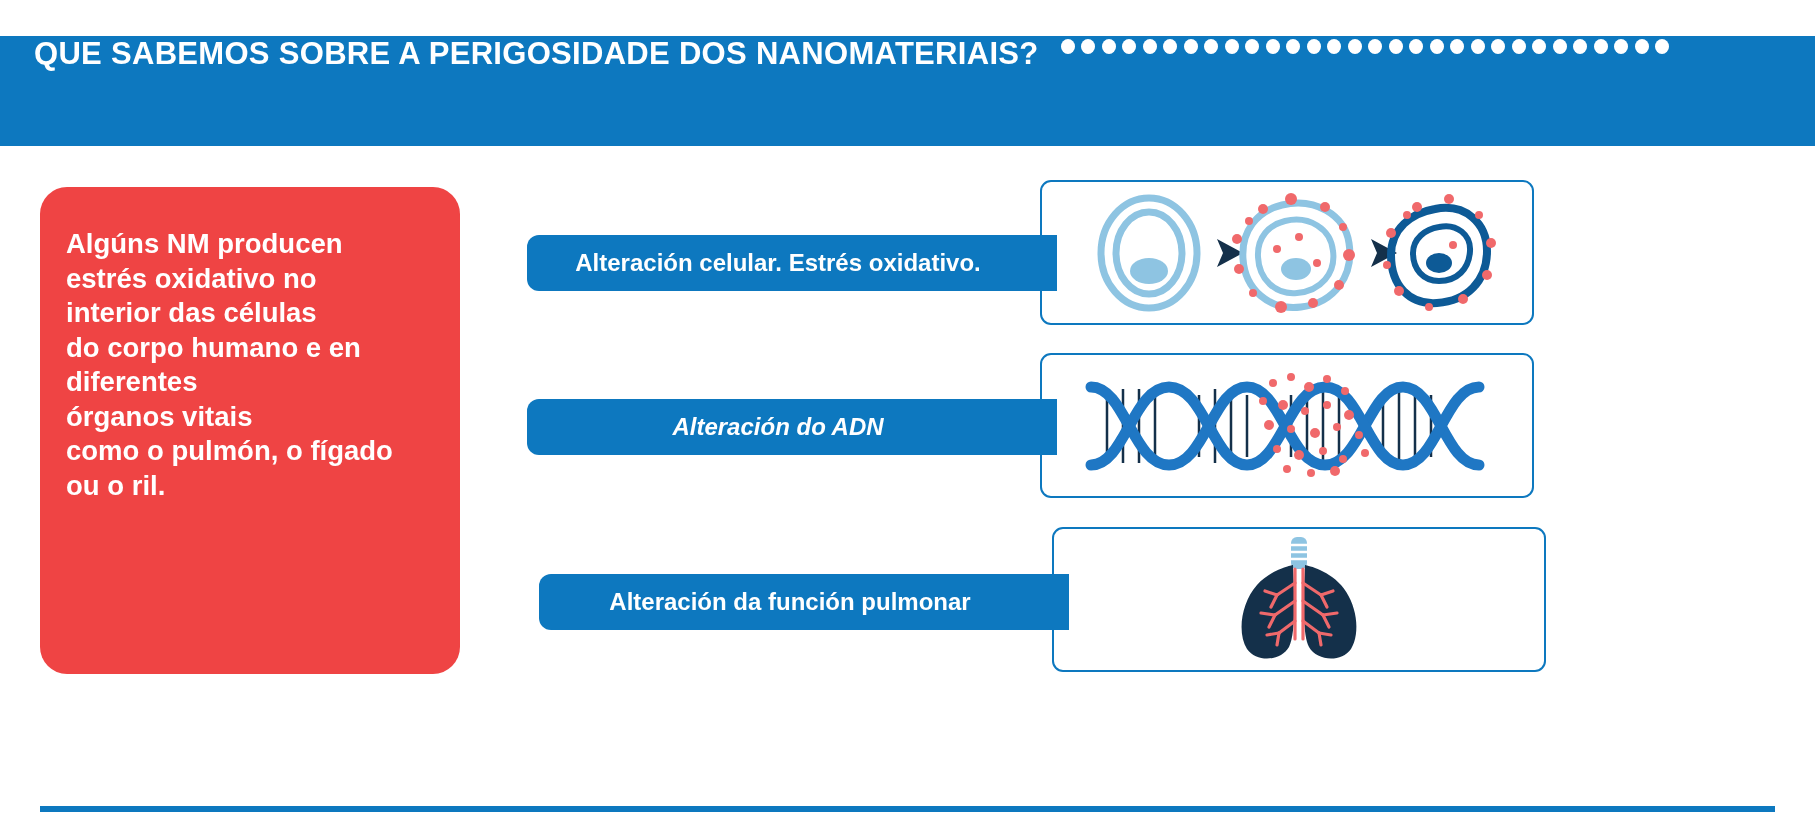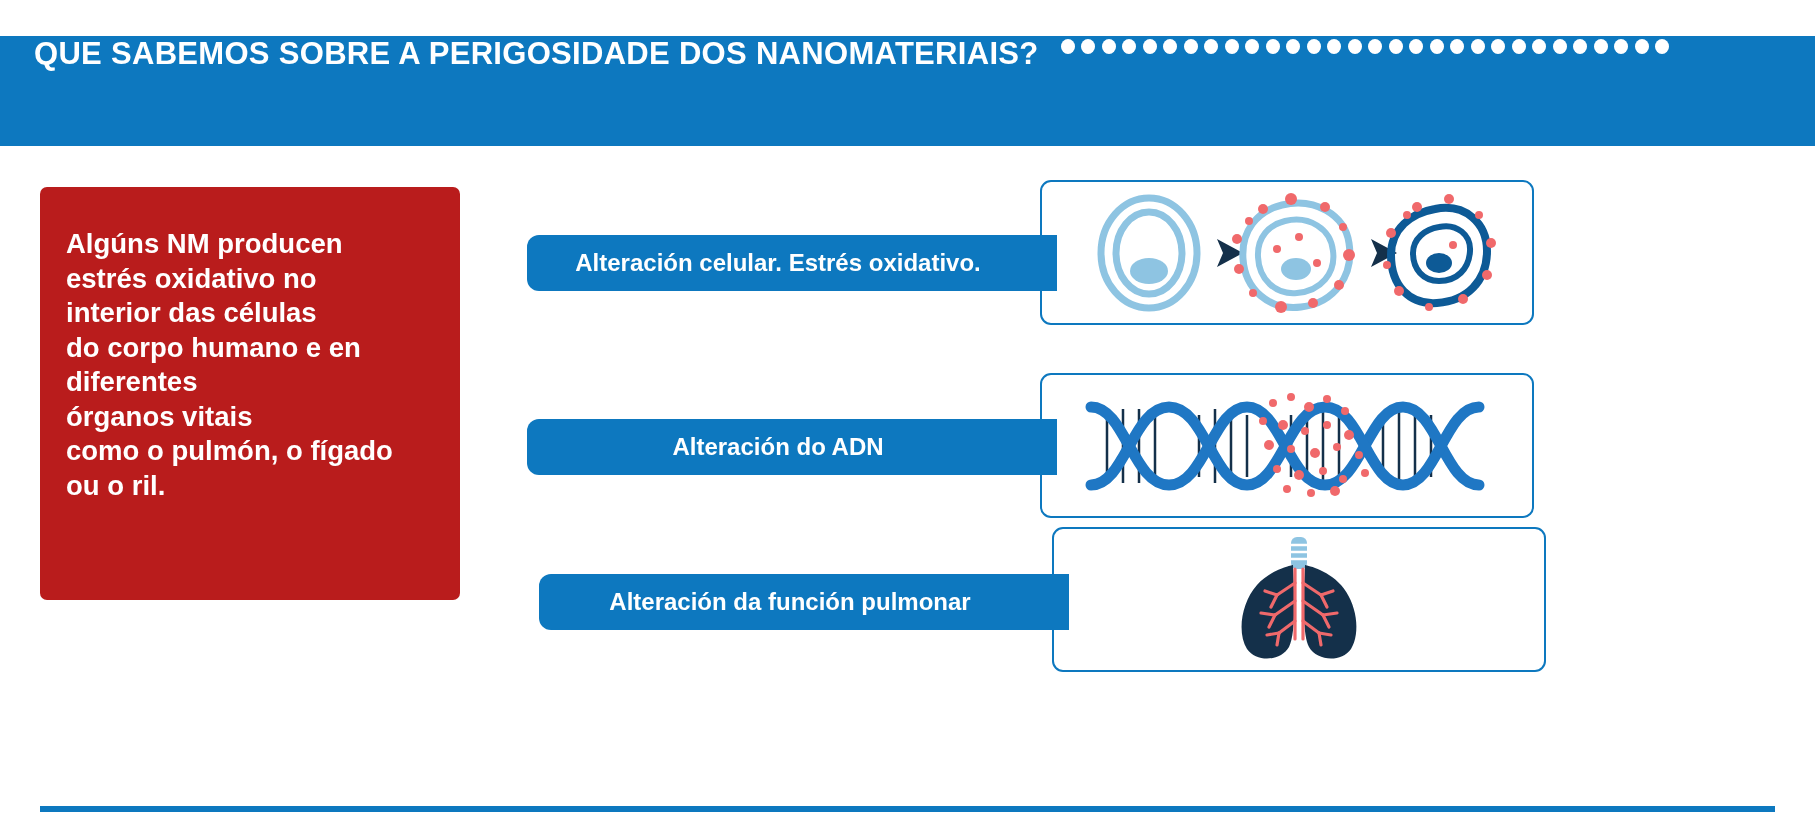--- a/index.html
+++ b/index.html
@@ -29,44 +29,44 @@
     margin-left:22px;
     display:flex;align-items:center;gap:6.5px;
     padding-top:3px;
   }
   .header-dots .dot{
     width:14px;height:15px;border-radius:50%;background:#ffffff;flex:0 0 auto;
   }
 
   
   .info-panel{
-    position:absolute;left:40px;top:187px;width:420px;height:413px;
-    background:#b91c1c;
-    border-radius:7px;
+    position:absolute;left:40px;top:187px;width:420px;height:487px;
+    background:#ef4444;
+    border-radius:27px;
     box-sizing:border-box;
     padding:40px 0 0 26px;
   }
   .info-panel p{
     margin:0;
     color:#ffffff;
     font-size:27.5px;
     font-weight:700;
     line-height:34.5px;
     white-space:pre;
   }
   .info-panel .para2{ margin-top:34px; }
 
   
   .rows{
     position:absolute;left:0;top:0;width:1815px;height:822px;
     pointer-events:none;
   }
   .row{ position:absolute; left:0; width:1815px; }
   .row-1{ top:180px; height:145px; }
-  .row-2{ top:373px; height:145px; }
+  .row-2{ top:353px; height:145px;font-style:italic; }
   .row-3{ top:527px; height:145px;margin-left:12px; }
 
   
   .card{
     position:absolute;left:1040px;top:0;width:494px;height:145px;
     background:#ffffff;
     border:2.5px solid #0d78bf;
     border-radius:11px;
     box-sizing:border-box;
     overflow:hidden;

